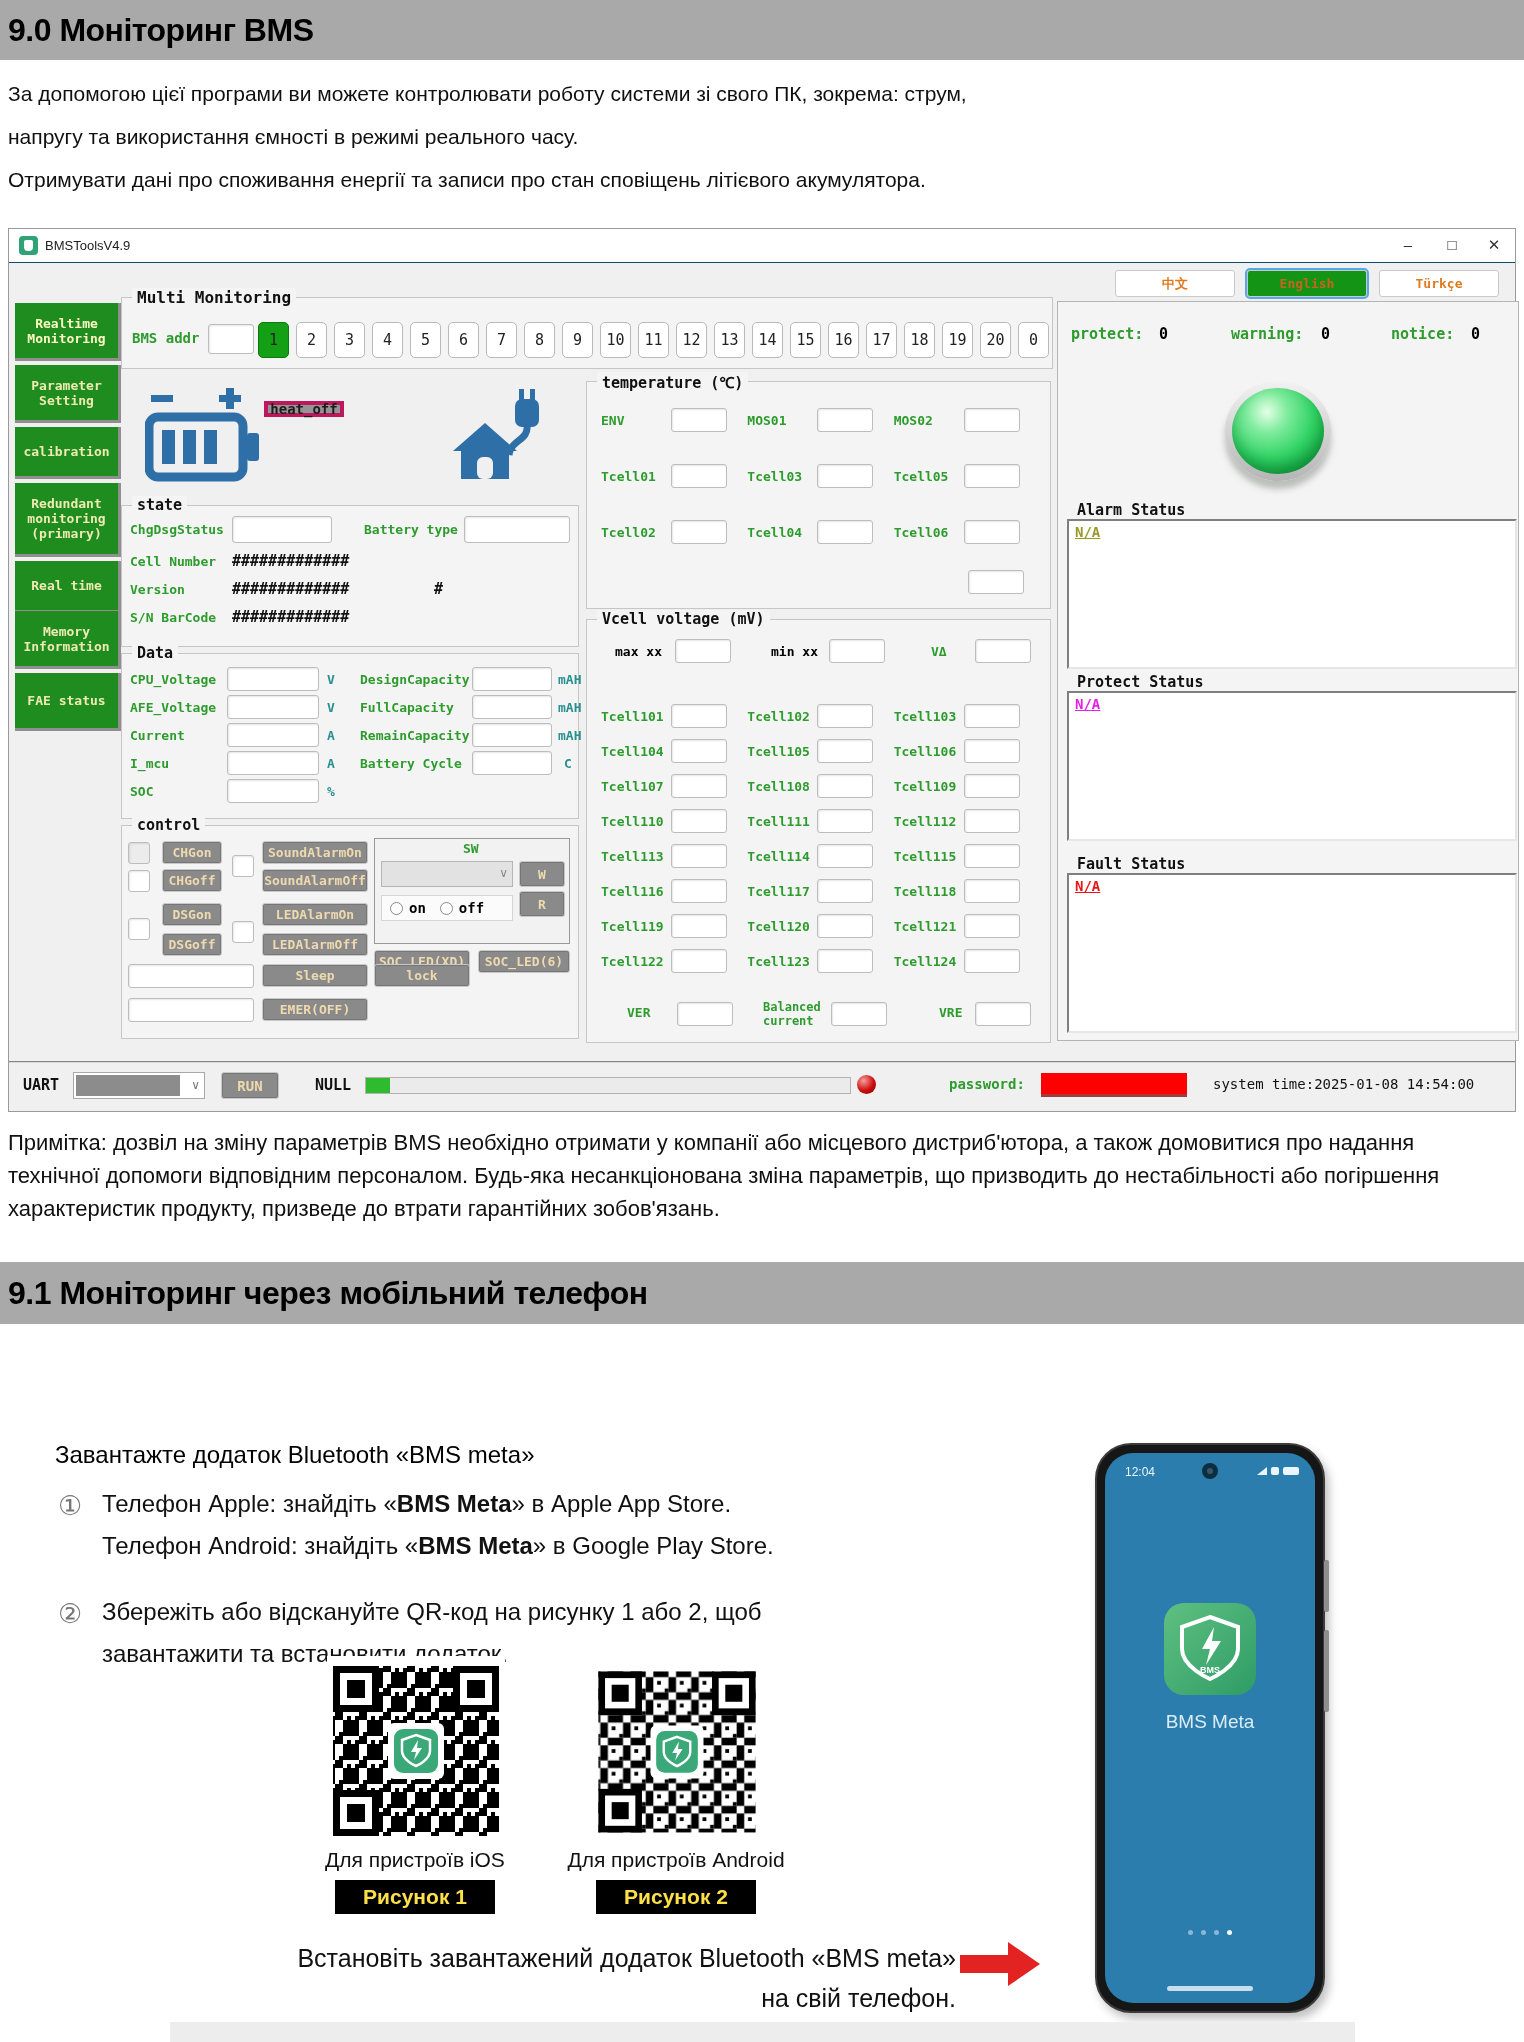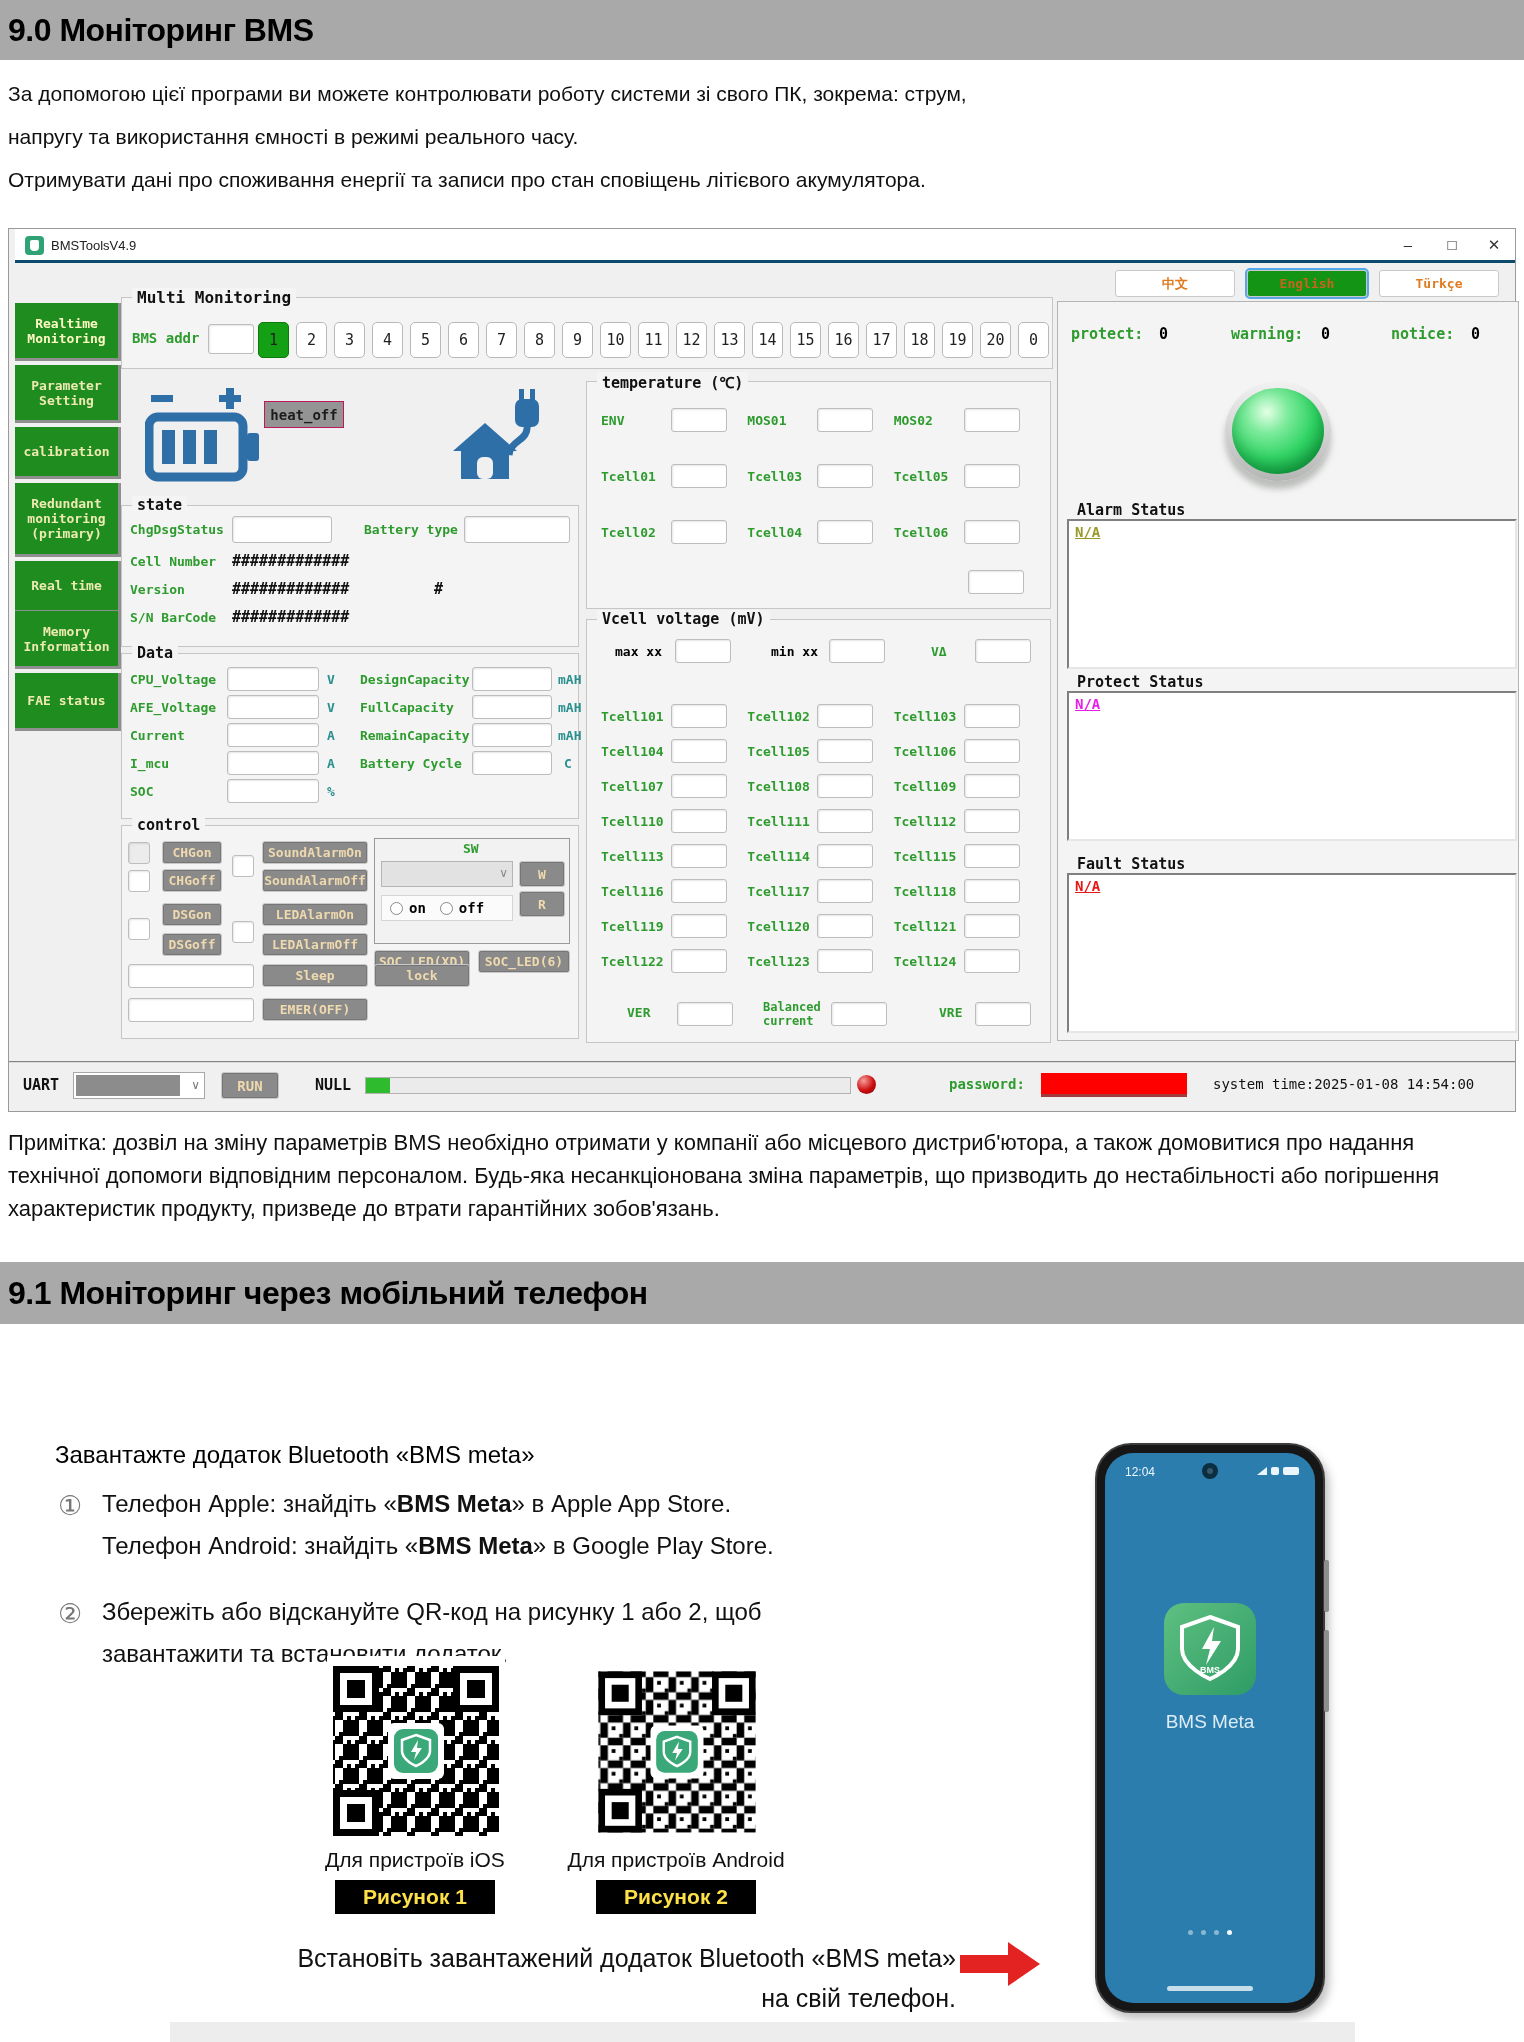--- a/index.html
+++ b/index.html
@@ -5,21 +5,21 @@
   * { margin:0; padding:0; box-sizing:border-box; }
   html,body { width:1524px; height:2042px; background:#fff; font-family:"Liberation Sans",sans-serif; position:relative; overflow:hidden; }
   .abs { position:absolute; }
   .m { font-family:"DejaVu Sans Mono",monospace; }
   .sec-bar { position:absolute; left:0; right:0; background:#a9a9a9; display:flex; align-items:center; }
   .sec-bar span { font-weight:bold; font-size:32px; color:#000; padding-left:8px; letter-spacing:-0.5px; }
   .doc-p { position:absolute; left:8px; font-size:21px; color:#101010; }
 
   
   .bms-win { position:absolute; left:8px; top:228px; width:1508px; height:884px; background:#f0f0f0; border:1px solid #9a9a9a; }
-  .titlebar { position:absolute; top:0; left:6px; right:0; height:34px; background:#ffffff; border-bottom:3px solid #0c4a6e; }
+  .titlebar { position:absolute; top:0; left:0; right:0; height:34px; background:#ffffff; border-bottom:1px solid #0c4a6e; }
   .win-ctl { position:absolute; top:7px; font-size:15px; color:#333; width:22px; text-align:center; cursor:default; }
   .app-ico { position:absolute; left:10px; top:7px; width:19px; height:19px; border-radius:4px; background:#2fa376; display:flex; align-items:center; justify-content:center; }
   .app-ico i { display:block; width:9px; height:11px; background:#fff; border-radius:2px 2px 4px 4px; }
   .lang-row { position:absolute; top:41px; right:16px; display:flex; gap:12px; }
   .lang-btn { width:120px; height:27px; background:#fff; border:1px solid #c9c9c9; border-radius:3px; color:#e07b1f; font-family:"DejaVu Sans Mono",monospace; font-size:13px; font-weight:bold; display:flex; align-items:center; justify-content:center; }
   .lang-btn.sel { background:#149414; outline:2px solid #54a8e8; color:#c8641e; }
 
   .side-btn { position:absolute; left:6px; width:106px; background:#1f8c1f; color:#efeab2; font-family:"DejaVu Sans Mono",monospace; font-weight:bold; font-size:13px; line-height:15px; text-align:center; display:flex; align-items:center; justify-content:center; border-right:3px solid #8f8f8f; border-bottom:3px solid #8f8f8f; padding:2px; }
   .side-btn.active { color:#fef9c3; }
 
@@ -128,21 +128,21 @@
   <svg class="abs" style="left:136px;top:158px;" width="120" height="100" viewBox="0 0 120 100">
     <rect x="6" y="8" width="22" height="7" fill="#2f6fa8"></rect>
     <rect x="74" y="8" width="22" height="7" fill="#2f6fa8"></rect>
       <rect x="81" y="1" width="8" height="21" fill="#2f6fa8"></rect>
     <rect x="4" y="30" width="94" height="60" rx="9" fill="none" stroke="#2f6fa8" stroke-width="9"></rect>
     <rect x="17" y="43" width="13" height="34" fill="#2f6fa8"></rect>
     <rect x="38" y="43" width="13" height="34" fill="#2f6fa8"></rect>
     <rect x="59" y="43" width="13" height="34" fill="#2f6fa8"></rect>
     <rect x="102" y="46" width="12" height="28" rx="3" fill="#2f6fa8"></rect>
   </svg>
-  <div class="abs" style="left:255px;top:172px;width:80px;height:27px;background:#949494;border:1px solid #be185d;display:flex;align-items:center;justify-content:center;font-family:'DejaVu Sans Mono',monospace;font-weight:bold;font-size:14px;color:#1c1c1c;">heat_off</div>
+  <div class="abs" style="left:255px;top:172px;width:80px;height:16px;background:#949494;border:4px solid #be185d;display:flex;align-items:center;justify-content:center;font-family:'DejaVu Sans Mono',monospace;font-weight:bold;font-size:14px;color:#1c1c1c;">heat_off</div>
   <svg class="abs" style="left:438px;top:160px;" width="104" height="100" viewBox="0 0 104 100">
     <rect x="68" y="10" width="24" height="28" rx="7" fill="#2f6fa8"></rect>
     <rect x="72" y="0" width="5" height="12" fill="#2f6fa8"></rect>
       <rect x="83" y="0" width="5" height="12" fill="#2f6fa8"></rect>
     <path d="M80 36 C82 52 64 50 62 66" fill="none" stroke="#2f6fa8" stroke-width="7"></path>
     <path d="M6 62 L38 34 L70 62 Z" fill="#2f6fa8"></path>
     <rect x="14" y="58" width="48" height="32" fill="#2f6fa8"></rect>
     <rect x="30" y="68" width="16" height="22" rx="6" fill="#f0f0f0"></rect>
   </svg>
 

